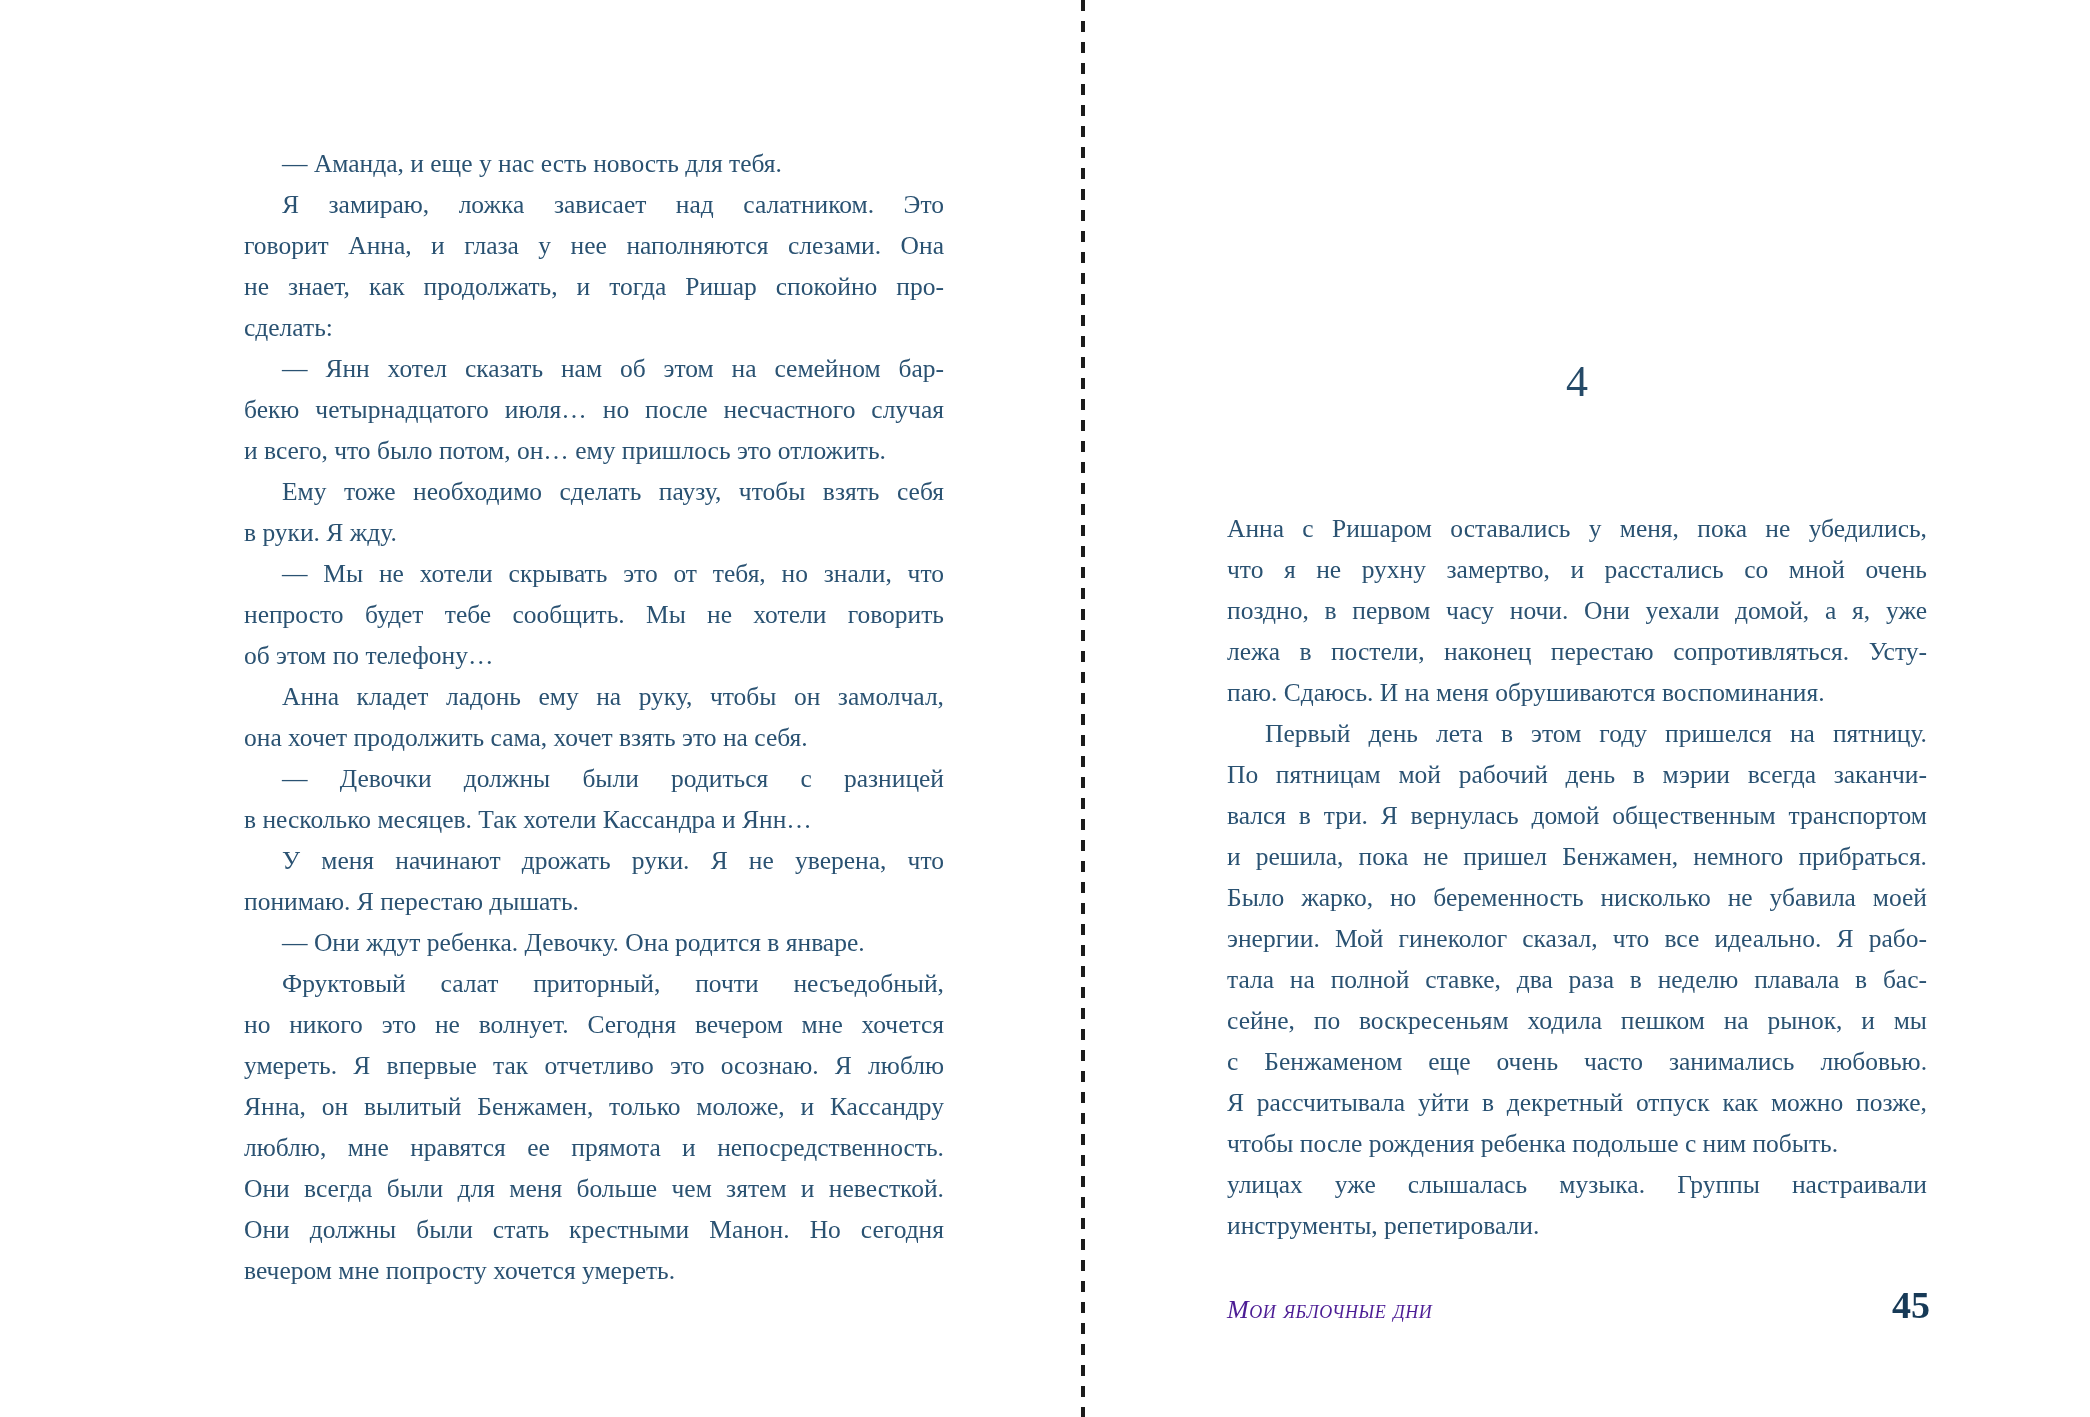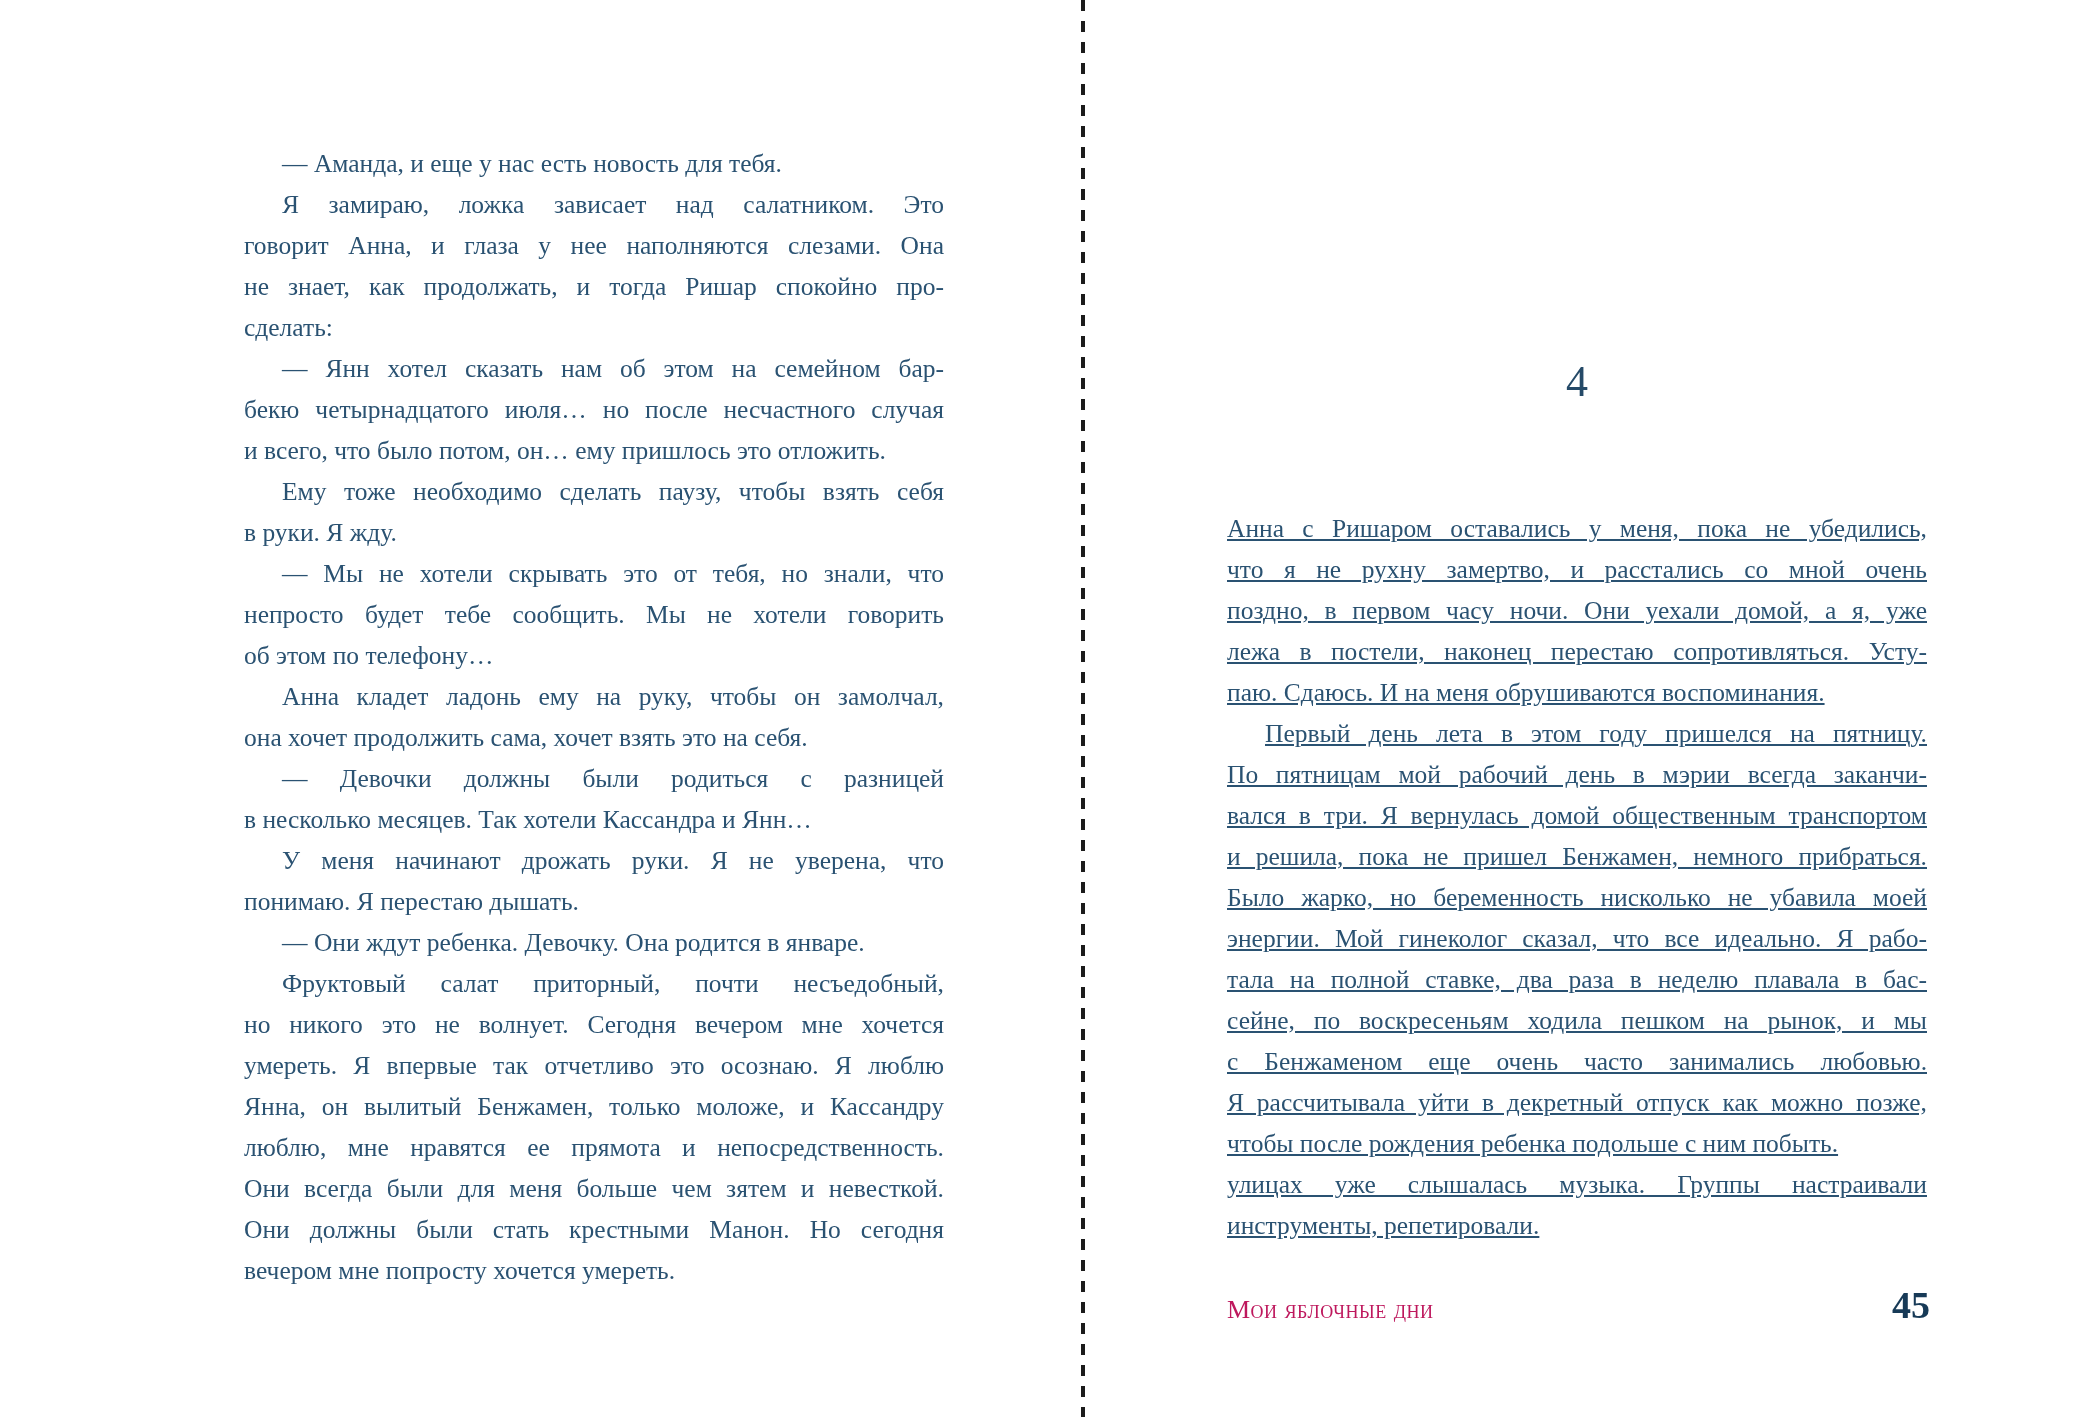--- a/index.html
+++ b/index.html
@@ -55,37 +55,37 @@
   .chapter-heading {
     margin-top: 352px;
     height: 60px;
     text-align: center;
     font-size: 44px;
     line-height: 60px;
     color: #254a68;
   }
   .right-body {
     margin-top: 96px; 
-    text-decoration: underline;
   }
 
   .footer {
     position: absolute;
     left: 1190px;
     top: 1283px;
     width: 703px;
     display: flex;
     justify-content: space-between;
     align-items: baseline;
   }
   .running-title {
     font-variant: small-caps;
     font-size: 26px;
     letter-spacing: 0.5px;
-    color: #be185d;
+    color: #4c1d95;
+    font-style: italic;
   }
   .page-number {
     font-weight: bold;
     font-size: 38px;
     color: #173a57;
   }
 </style>
 </head>
 <body>
 

